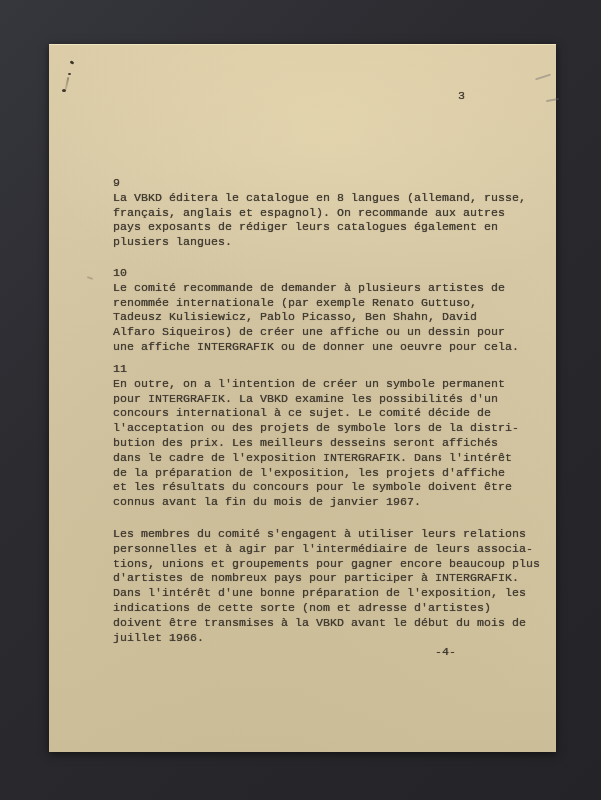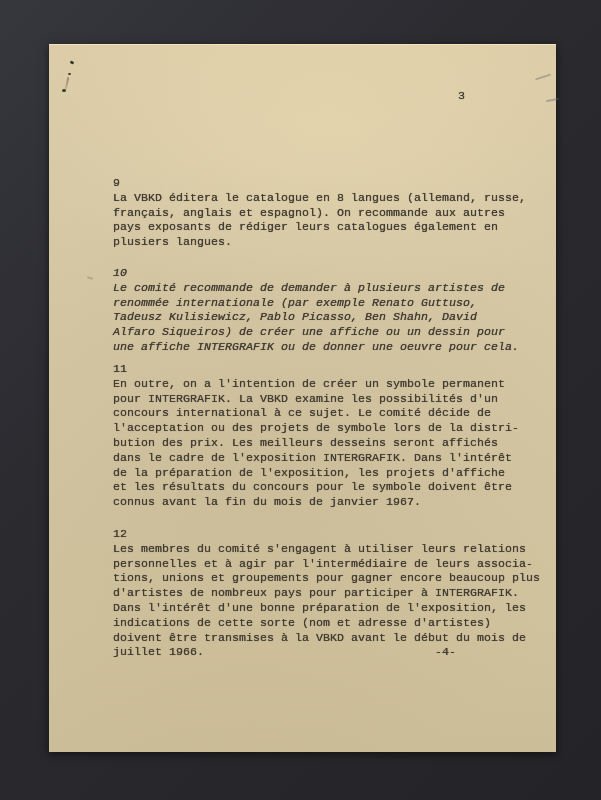--- a/index.html
+++ b/index.html
@@ -24,21 +24,21 @@
     line-height:14.8px;
     letter-spacing:0.1px;
     white-space:pre;
     text-shadow:0 0 0.7px rgba(62,55,45,0.75), 0.3px 0.3px 0.4px rgba(62,55,45,0.35);
   }
   .pagenum{left:409px;top:45px;}
   .intro{left:64px;top:71px;}
   .sec{left:64px;}
   .sec-num{display:block;}
   .s9{top:132px;}
-  .s10{top:222px;font-style:italic;}
+  .s10{top:222px;}
   .s11{top:318px;}
   .s12{top:483px;}
   .footer-num{left:386px;top:601px;}
   .speck{position:absolute;background:#3a332a;border-radius:50%;}
   .speck.a{left:21px;top:17px;width:4px;height:3px;transform:rotate(25deg);}
   .speck.b{left:19px;top:29px;width:3px;height:2px;}
   .scratch{
     position:absolute;left:17px;top:33px;width:2px;height:13px;
     background:linear-gradient(180deg,rgba(90,78,60,0.55),rgba(120,105,80,0.25));
     border-radius:2px;transform:rotate(12deg);
@@ -82,21 +82,21 @@
   <div class="txt sec s11"><span class="sec-num">11</span><span>En outre, on a l'intention de créer un symbole permanent
 pour INTERGRAFIK. La VBKD examine les possibilités d'un
 concours international à ce sujet. Le comité décide de
 l'acceptation ou des projets de symbole lors de la distri-
 bution des prix. Les meilleurs desseins seront affichés
 dans le cadre de l'exposition INTERGRAFIK. Dans l'intérêt
 de la préparation de l'exposition, les projets d'affiche
 et les résultats du concours pour le symbole doivent être
 connus avant la fin du mois de janvier 1967.</span></div>
 
-  <div class="txt sec s12"><span class="sec-num">12</span><span>Les membres du comité s'engagent à utiliser leurs relations
+  <div class="txt sec s12"><span>Les membres du comité s'engagent à utiliser leurs relations
 personnelles et à agir par l'intermédiaire de leurs associa-
 tions, unions et groupements pour gagner encore beaucoup plus
 d'artistes de nombreux pays pour participer à INTERGRAFIK.
 Dans l'intérêt d'une bonne préparation de l'exposition, les
 indications de cette sorte (nom et adresse d'artistes)
 doivent être transmises à la VBKD avant le début du mois de
 juillet 1966.</span></div>
 
   <div class="txt footer-num">-4-</div>
 

